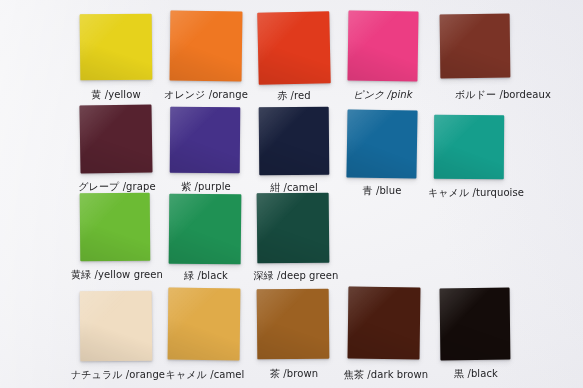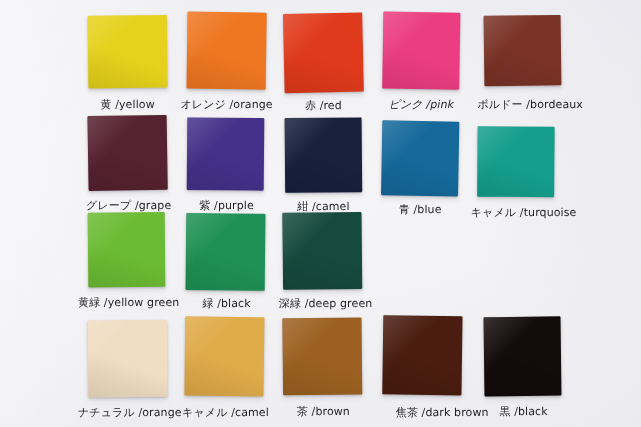--- a/index.html
+++ b/index.html
@@ -66,21 +66,21 @@
     <div class="cell">
       <div class="swatch" style="left: 258px; top: 12px; width: 72px; height: 72px; background: rgb(224, 58, 28); transform: rotate(-1.2deg);"></div>
       <div class="label" style="left: 294px; top: 89px;">赤 /red</div>
     </div>
     <div class="cell">
       <div class="swatch" style="left: 348px; top: 11px; width: 70px; height: 70px; background: rgb(236, 61, 131); transform: rotate(0.9deg);"></div>
       <div class="label" style="left: 383px; top: 88px; font-style: italic;">ピンク /pink</div>
     </div>
     <div class="cell">
       <div class="swatch" style="left: 440px; top: 14px; width: 70px; height: 64px; background: rgb(122, 51, 38); transform: rotate(-0.7deg);"></div>
-      <div class="label" style="left: 482px; top: 88px;">ボルドー /bordeaux</div>
+      <div class="label" style="left: 503px; top: 88px;">ボルドー /bordeaux</div>
     </div>
     <div class="cell">
       <div class="swatch" style="left: 80px; top: 105px; width: 72px; height: 68px; background: rgb(86, 34, 47); transform: rotate(-0.9deg);"></div>
       <div class="label" style="left: 117px; top: 180px;">グレープ /grape</div>
     </div>
     <div class="cell">
       <div class="swatch" style="left: 170px; top: 107px; width: 70px; height: 66px; background: rgb(69, 49, 137); transform: rotate(0.5deg);"></div>
       <div class="label" style="left: 206px; top: 180px;">紫 /purple</div>
     </div>
     <div class="cell">
@@ -114,19 +114,19 @@
     <div class="cell">
       <div class="swatch" style="left: 168px; top: 288px; width: 72px; height: 72px; background: rgb(224, 171, 73); transform: rotate(0.7deg);"></div>
       <div class="label" style="left: 205px; top: 368px;">キャメル /camel</div>
     </div>
     <div class="cell">
       <div class="swatch" style="left: 257px; top: 289px; width: 72px; height: 70px; background: rgb(156, 97, 34); transform: rotate(-0.6deg);"></div>
       <div class="label" style="left: 294px; top: 367px;">茶 /brown</div>
     </div>
     <div class="cell">
       <div class="swatch" style="left: 348px; top: 287px; width: 72px; height: 72px; background: rgb(74, 29, 16); transform: rotate(0.8deg);"></div>
-      <div class="label" style="left: 386px; top: 368px; margin-left: 16px;">焦茶 /dark brown</div>
+      <div class="label" style="left: 386px; top: 368px;">焦茶 /dark brown</div>
     </div>
     <div class="cell">
       <div class="swatch" style="left: 440px; top: 288px; width: 70px; height: 72px; background: rgb(20, 12, 10); transform: rotate(-0.7deg);"></div>
       <div class="label" style="left: 476px; top: 367px;">黒 /black</div>
     </div>
   </div>
 
 </body></html>

